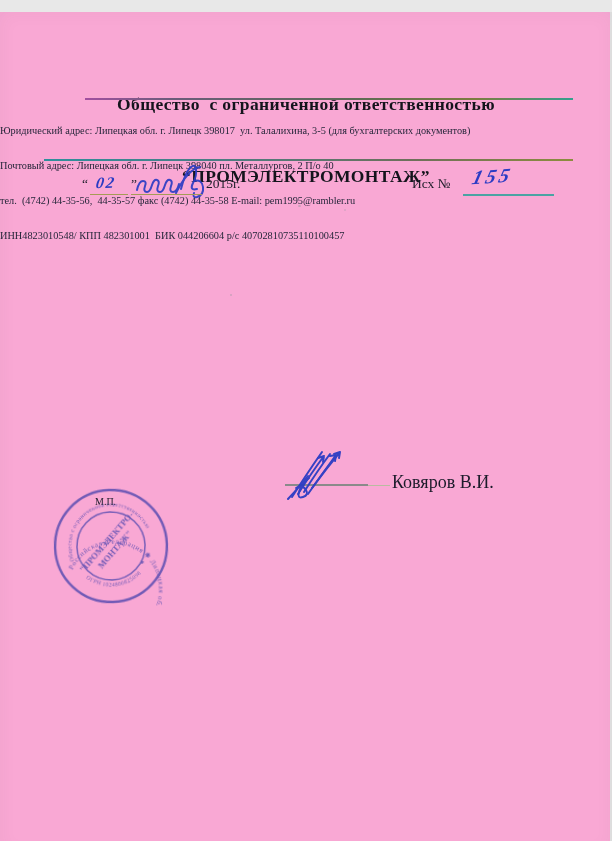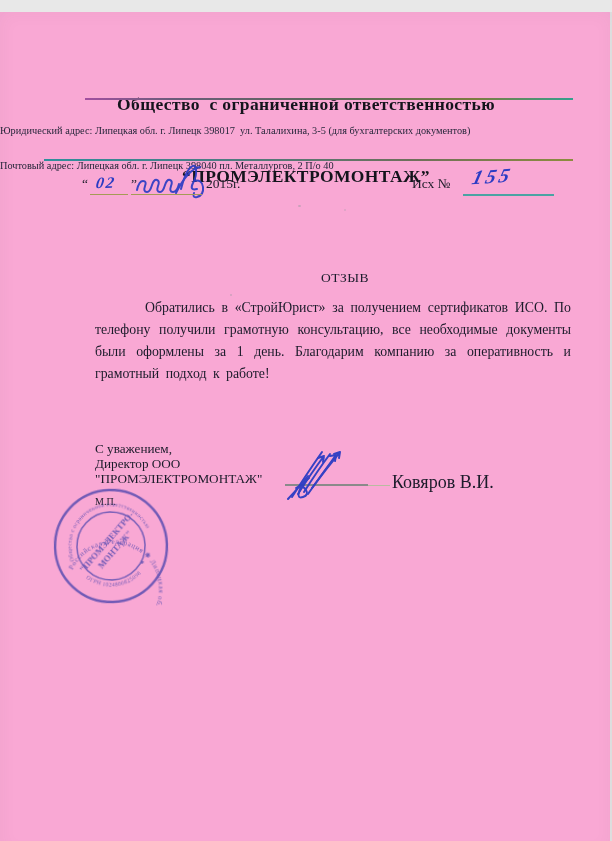--- a/index.html
+++ b/index.html
@@ -55,20 +55,22 @@
   <div class="title">
     <div>Общество  с ограниченной ответственностью</div>
     <div>“ПРОМЭЛЕКТРОМОНТАЖ”</div>
   </div>
 
   <div class="rule-top"></div>
 
   <div class="addr">
     <div>Юридический адрес: Липецкая обл. г. Липецк 398017  ул. Талалихина, 3-5 (для бухгалтерских документов)</div>
     <div>Почтовый адрес: Липецкая обл. г. Липецк 398040 пл. Металлургов, 2 П/о 40</div>
+    <div>тел.  (4742) 44-35-56,  44-35-57 факс (4742) 44-35-58 E-mail: pem1995@rambler.ru</div>
+    <div>ИНН4823010548/ КПП 482301001  БИК 044206604 р/с 40702810735110100457</div>
   </div>
 
   <div class="rule-bottom"></div>
 
   <div class="dateline">
     <span class="dl-q1">“</span>
     <span class="dl-day">02</span>
     <span class="dl-q2">”</span>
     <span class="dl-u1"></span>
     <span class="dl-month" aria-label="октября">
@@ -81,29 +83,22 @@
         </g>
       </svg>
     </span>
     <span class="dl-u2"></span>
     <span class="dl-year">2015г.</span>
     <span class="dl-ref">Исх №</span>
     <span class="dl-refnum">155</span>
     <span class="dl-u3"></span>
   </div>
 
-  <div class="heading">ОТЗЫВ</div>
 
-  <div class="body-par">Обратились в «СтройЮрист» за получением сертификатов ИСО. По телефону получили грамотную консультацию, все необходимые документы были оформлены за 1 день. Благодарим компанию за оперативность и грамотный подход к работе!</div>
 
-  <div class="sig-block">
-    <div>С уважением,</div>
-    <div>Директор ООО</div>
-    <div>"ПРОМЭЛЕКТРОМОНТАЖ"</div>
-  </div>
   <div class="sig-mp">М.П.</div>
 
   <div class="sig-line"></div>
   <div class="sig-line2"></div>
 
   <svg class="sig-svg" width="100" height="58" viewBox="0 0 100 58">
     <g fill="none" stroke="#2b3cc4" stroke-width="2" stroke-linecap="round" opacity=".95">
       <path d="M14,55 Q30,30 44,10"></path>
       <path d="M20,52 Q34,30 46,14 M46,14 l-1,6 M46,14 l-6,2"></path>
       <path d="M26,50 Q40,28 52,12"></path>

